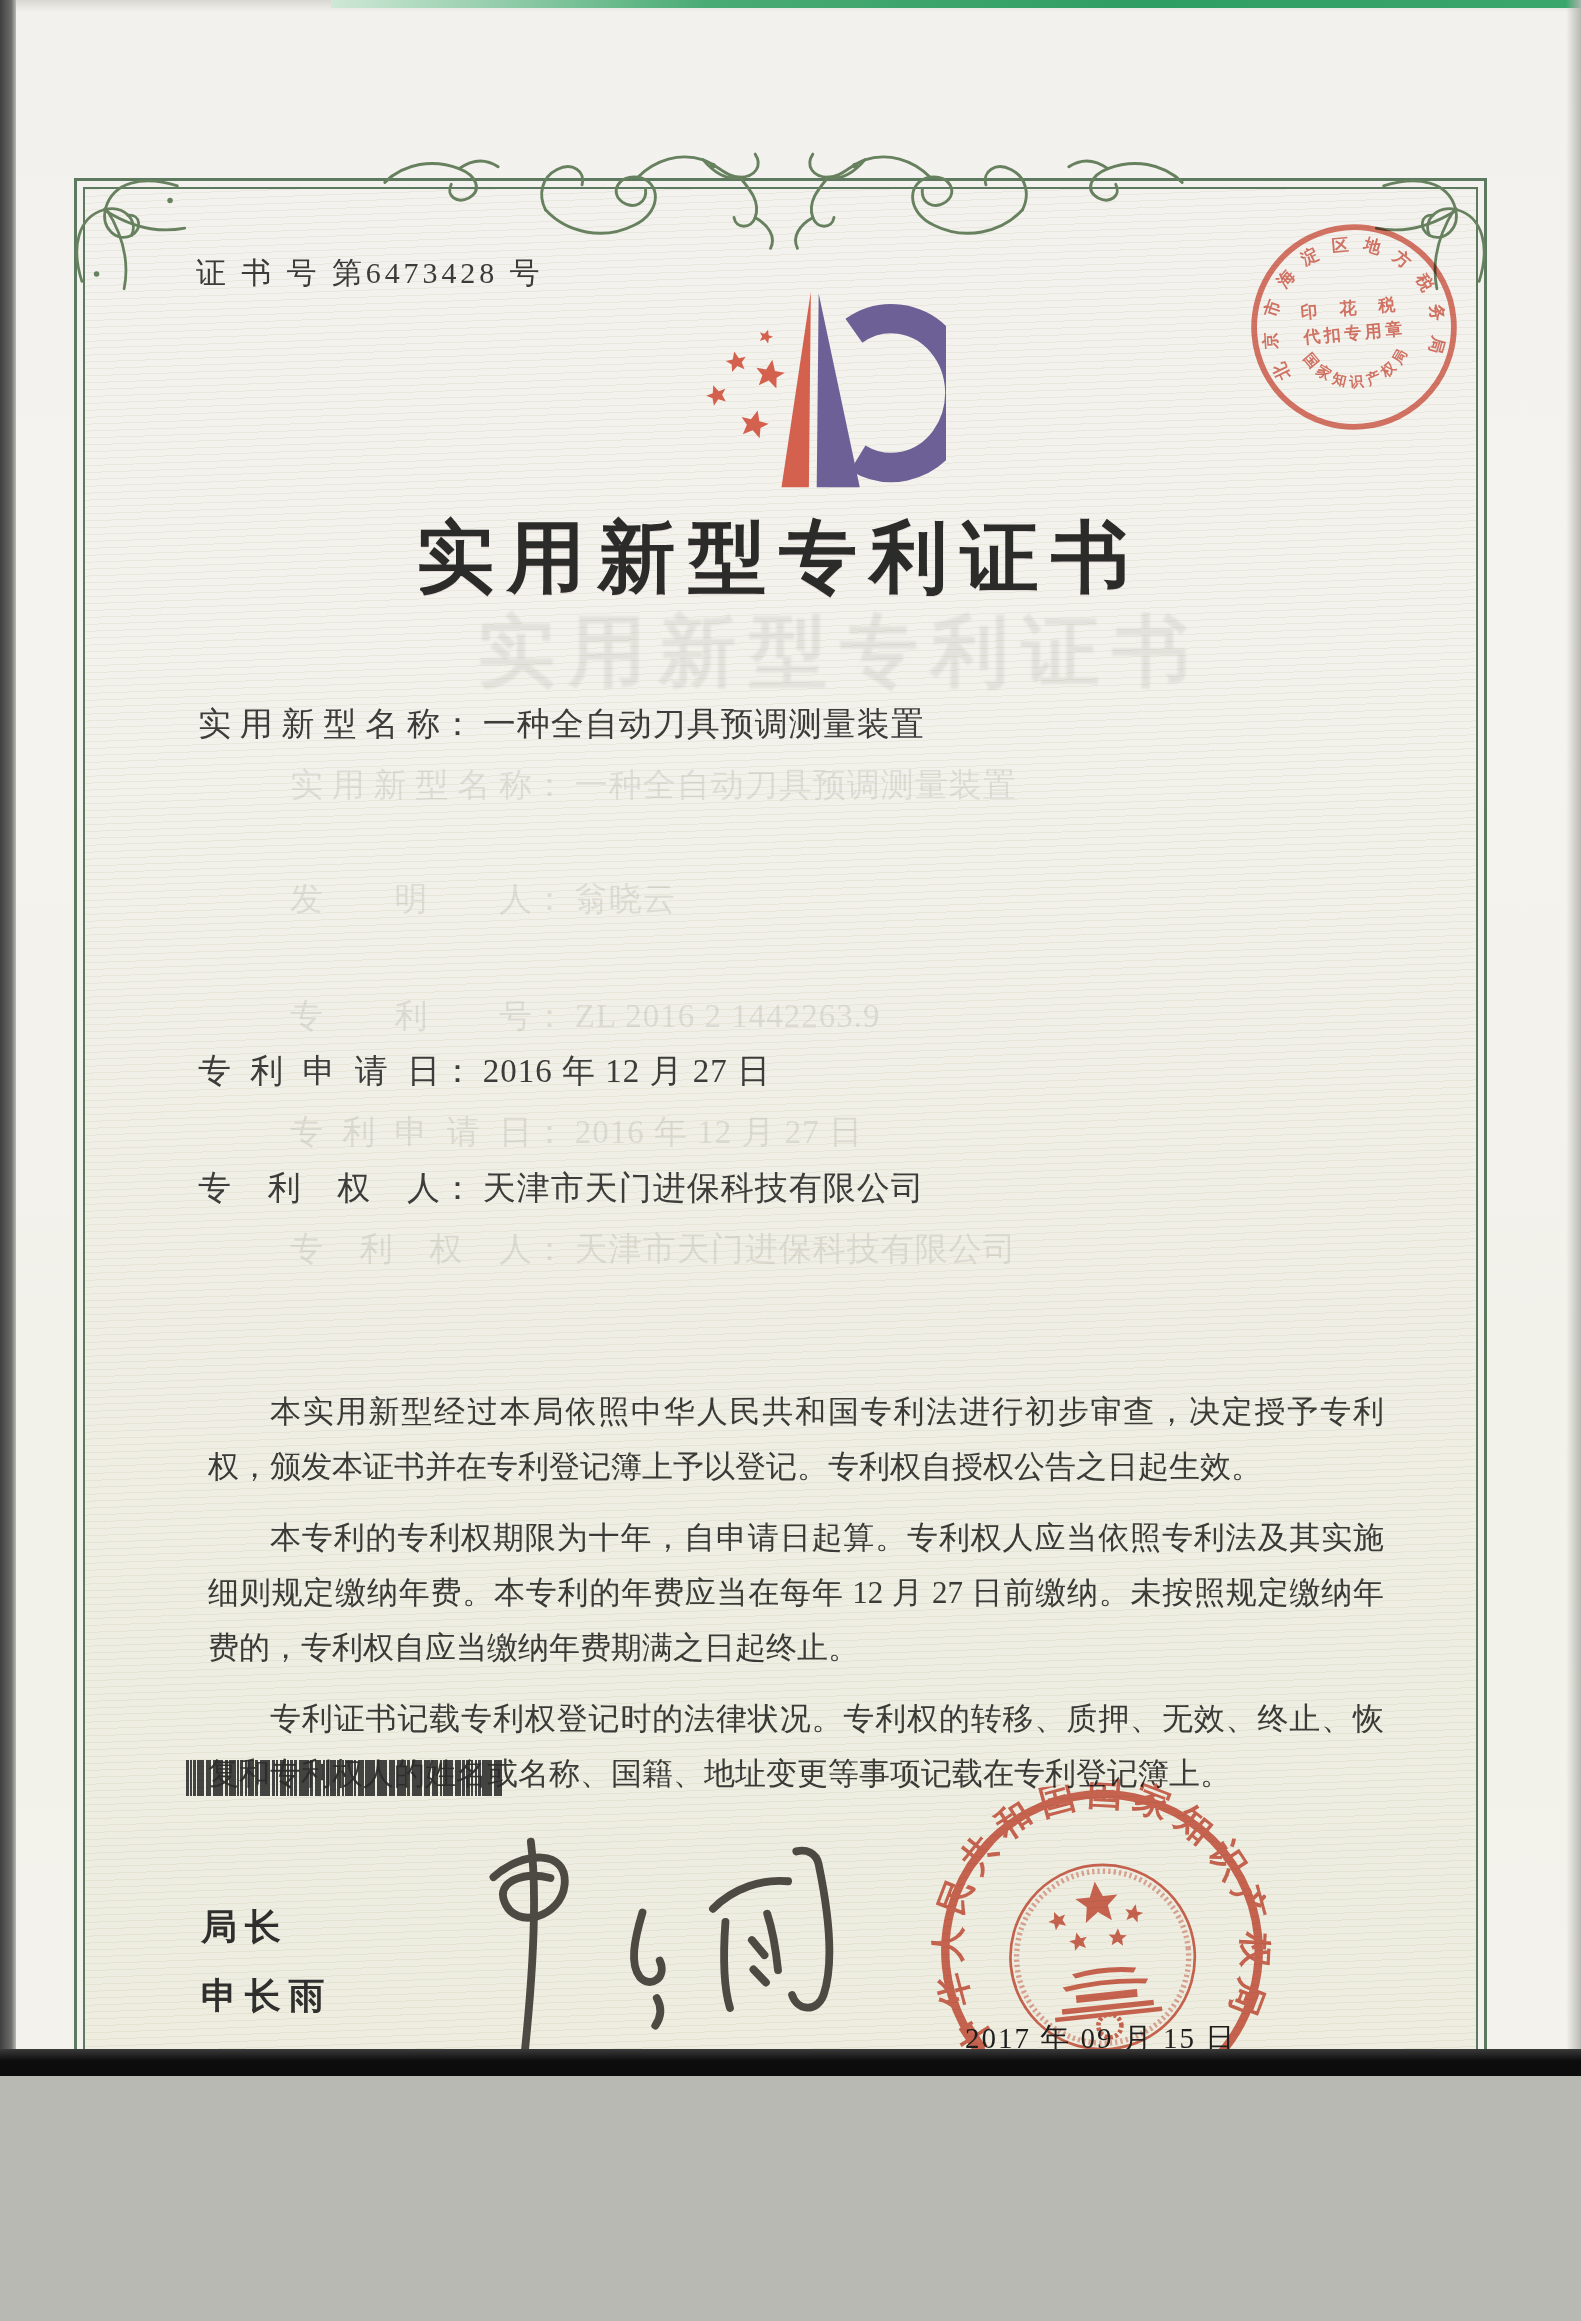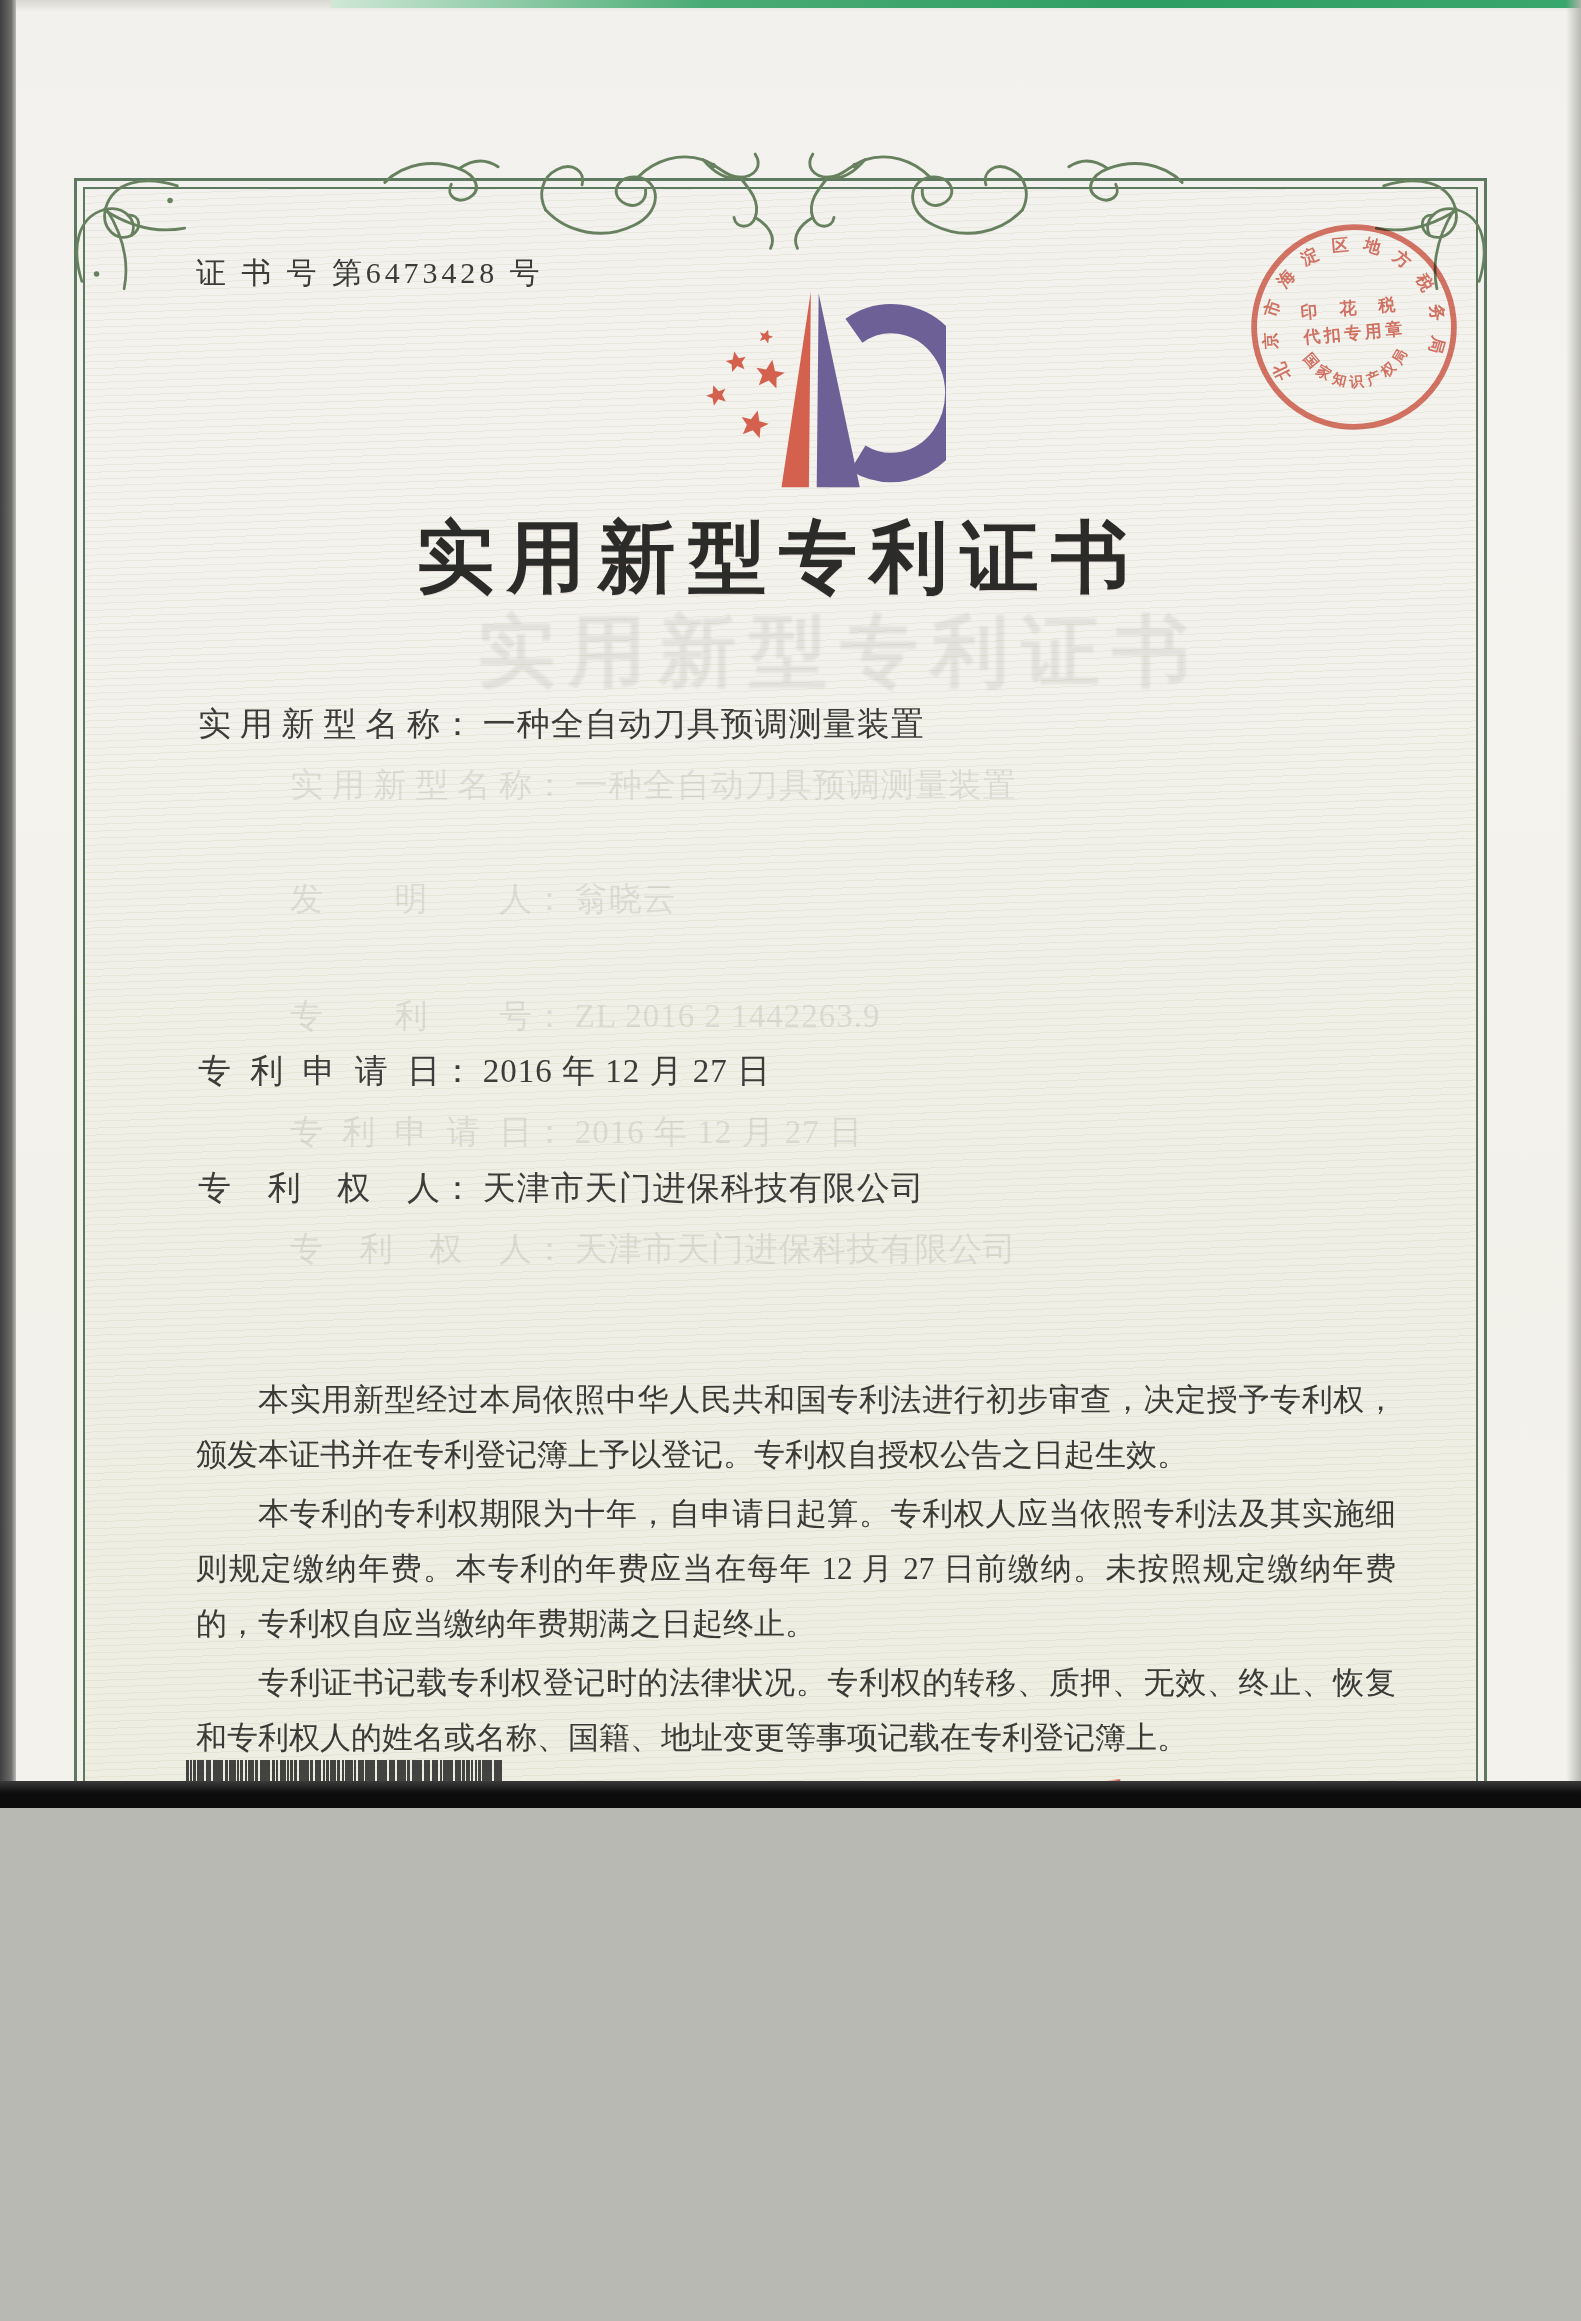--- a/index.html
+++ b/index.html
@@ -1,17 +1,17 @@
 <!DOCTYPE html>
 <html><head>
 <meta charset="utf-8">
 <style>
   html,body{margin:0;padding:0;background:#b9b9b4;}
   .page{
-    position:relative;width:1582px;height:1808px;overflow:hidden;
+    position:relative;width:1582px;height:2076px;overflow:hidden;
     background:linear-gradient(180deg,#f2f1ed 0%,#f4f3ef 30%,#f2f1ea 70%,#f3f2ec 100%);
     font-family:"Liberation Serif","DejaVu Serif",serif;color:#3a3a38;
   }
   
   .scan-left{position:absolute;left:0;top:0;width:15.7px;height:2298px;background:linear-gradient(90deg,#3f3f3f,#6d6d6d 70%,#b9b9b4);}
   .scan-bottom{position:absolute;left:0;bottom:0;width:1582px;height:27.4px;background:linear-gradient(180deg,#3a3a3a,#0c0c0c 45%);}
   .scan-top{position:absolute;left:0;top:0;width:1582px;height:11.8px;background:linear-gradient(180deg,#d8d7d2,rgba(216,215,210,0));}
   .scan-green{position:absolute;left:331px;top:0;width:1251px;height:7.8px;background:linear-gradient(90deg,#cfe8d6,#49ab74 30%,#2f9e62 65%,#3aa76c);}
   .scan-right{position:absolute;right:0;top:0;width:15.7px;height:2298px;background:linear-gradient(270deg,#b5b5b0,rgba(240,240,236,0));}
   
@@ -32,21 +32,21 @@
     font-size:78px;font-weight:bold;letter-spacing:12.7px;color:#6b6b66;opacity:.11;filter:blur(1.2px);}
   
   .field-row{position:absolute;left:198px;font-size:33px;letter-spacing:1px;color:#3c3c3a;white-space:nowrap;}
   .flabel{display:inline-block;width:243px;text-align:justify;text-align-last:justify;vertical-align:baseline;}
   .fcolon{display:inline-block;}
   .fvalue{display:inline-block;padding-left:7.8px;}
   .ghost-row{opacity:.13;color:#55554f;filter:blur(0.6px);}
   
   .body-text{position:absolute;left:192px;top:1368px;width:1208px;font-size:31px;line-height:55px;
     text-align:justify;color:#3a3a37;}
-  .body-text p{margin:4px;text-indent:2em;}
+  .body-text p{margin:16px;text-indent:2em;}
   
   .barcode{position:absolute;left:186px;top:1760px;width:316px;height:36px;opacity:.88;
     background:
       repeating-linear-gradient(90deg,#2c2c2c 0 2px,rgba(0,0,0,0) 2px 3.9px),
       repeating-linear-gradient(90deg,#2c2c2c 0 2.9px,rgba(0,0,0,0) 2.9px 10.8px),
       repeating-linear-gradient(90deg,#2c2c2c 0 1px,rgba(0,0,0,0) 1px 6.9px),
       repeating-linear-gradient(90deg,rgba(0,0,0,0) 0 12.7px,#2c2c2c 12.7px 16.7px);}
   
   .sig-title{position:absolute;left:201px;top:1903px;font-family:Liberation Sans, sans-serif;
     font-size:36px;font-weight:700;letter-spacing:7.8px;color:#2f2f2d;}

